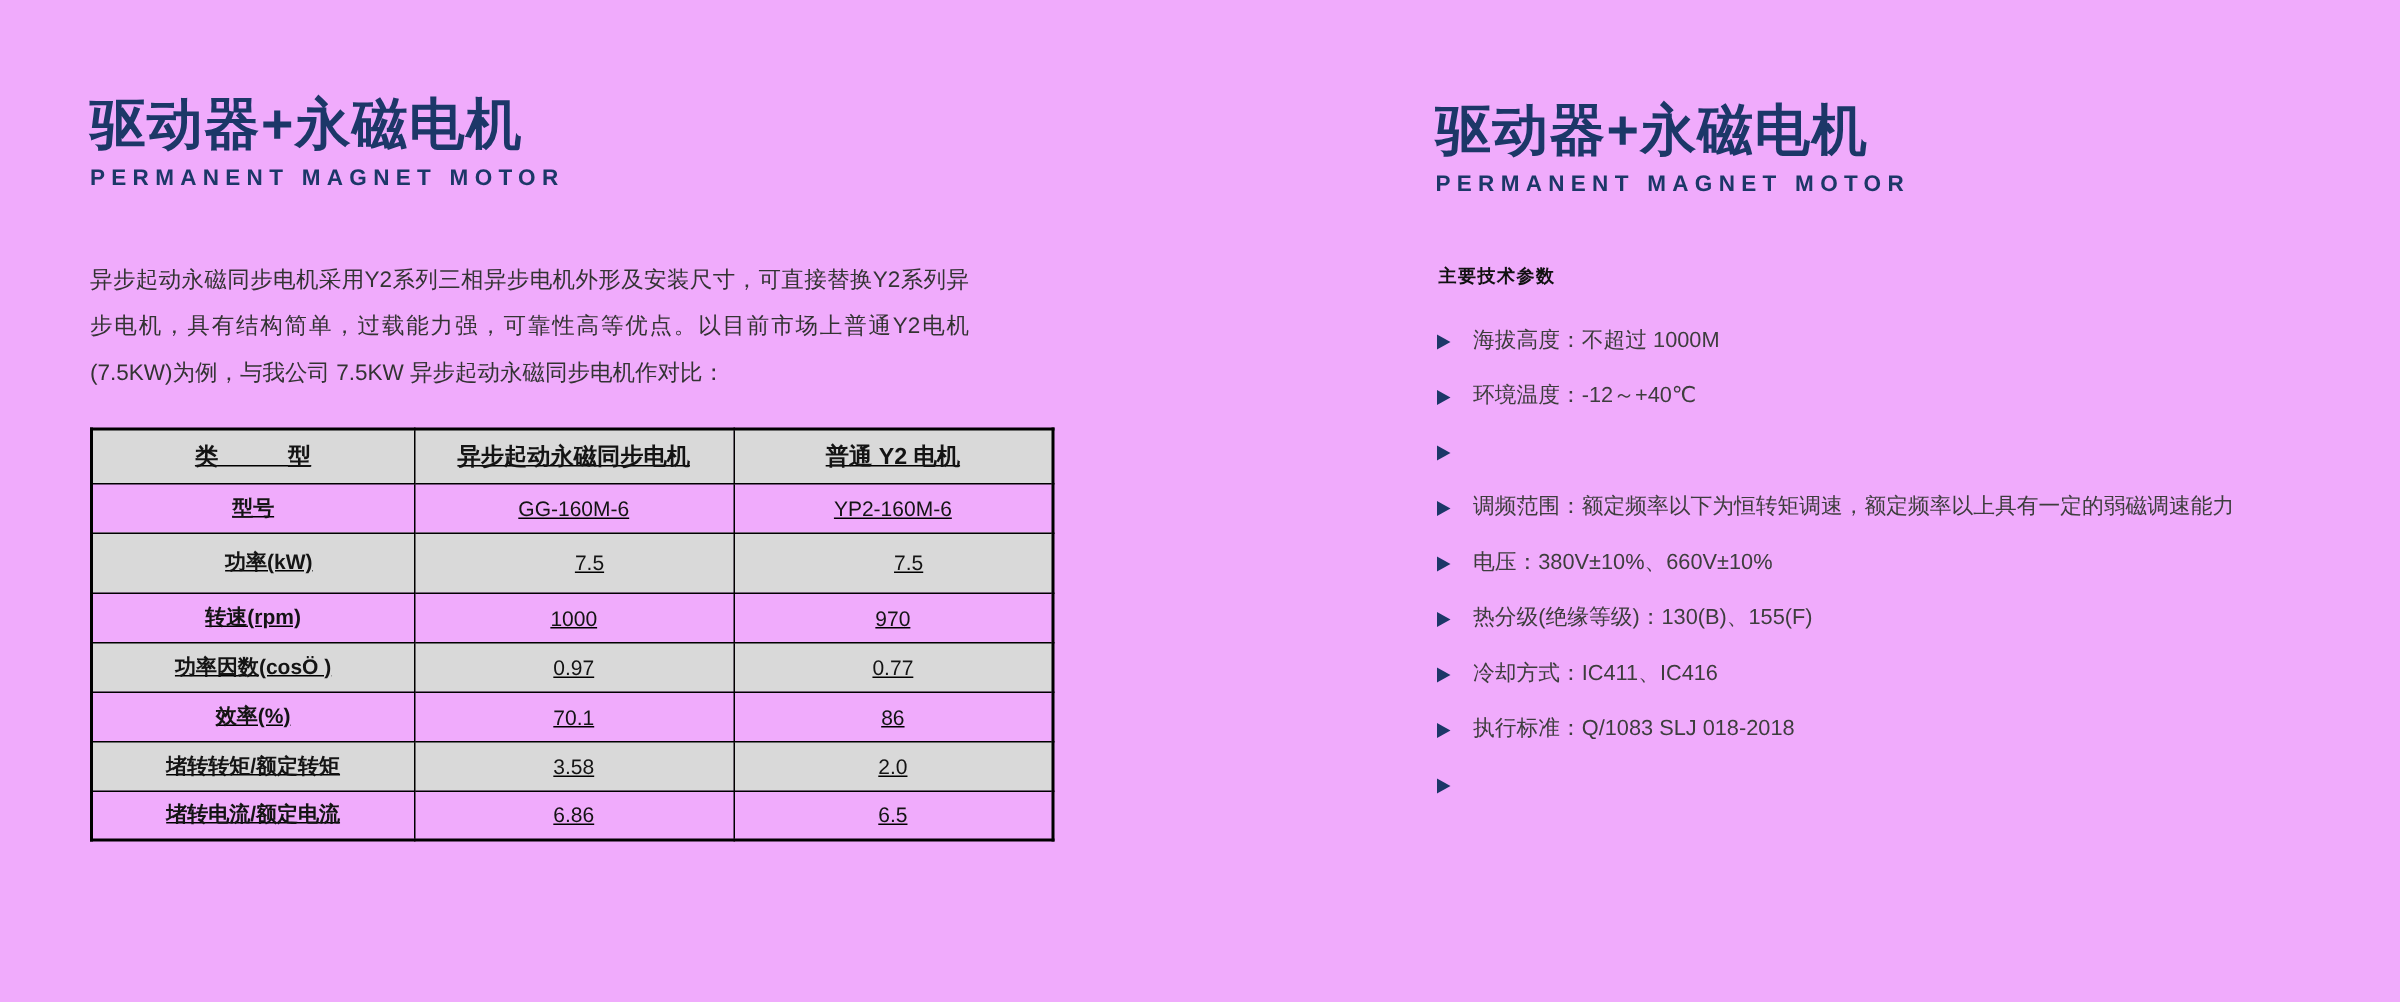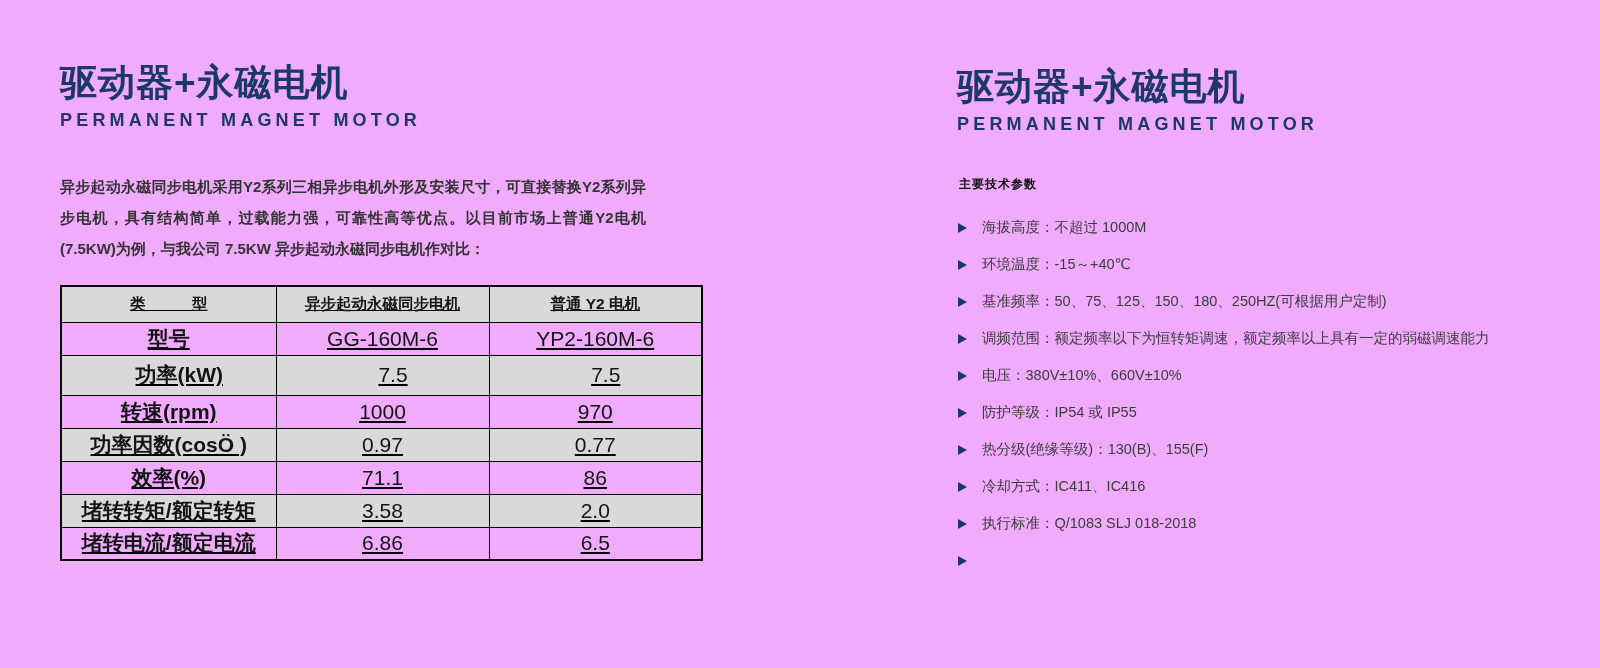--- a/index.html
+++ b/index.html
@@ -3,39 +3,39 @@
 <meta charset="utf-8">
 <style>
   * { margin:0; padding:0; box-sizing:border-box; }
   html,body { width:1600px; height:668px; background:#ffffff; overflow:hidden;
               font-family:"Liberation Sans","DejaVu Sans",sans-serif; }
   .page { position:relative; width:1600px; height:668px; background:#f0abfc; }
 
   
   .title-block { position:absolute; }
   .title-cn { font-size:37px; font-weight:800; color:#1c3768; letter-spacing:1px; line-height:1.05; }
-  .title-en { margin-top:7px; font-size:18px; font-weight:800; color:#1c3768; letter-spacing:4.2px; }
+  .title-en { margin-top:7px; font-size:15px; font-weight:800; color:#1c3768; letter-spacing:4.2px; }
 
   #left-title  { left:60px;  top:64px; }
   #right-title { left:957px; top:68px; }
 
   
   #intro-paragraph {
     position:absolute; left:60px; top:171px; width:586px;
-    font-size:15px; font-weight:700; color:#333333;
+    font-size:15px; font-weight:400; color:#333333;
     line-height:31px; text-align:justify;
   }
 
   
   #table-wrap { position:absolute; left:60px; top:285px; }
   table { border-collapse:collapse; border:2px solid #000; table-layout:fixed; width:641px;text-decoration:underline; }
   col.c1 { width:215px; } col.c2 { width:213px; } col.c3 { width:213px; }
   th, td {
     border:1px solid #000; text-align:center; vertical-align:middle;
-    font-size:21px; color:#141414; height:33px; padding:0 4px;
+    font-size:14px; color:#141414; height:33px; padding:0 4px;
   }
   thead th { height:36px; font-weight:700; font-size:15.5px; background:#d9d9d9; }
   tbody tr:nth-child(even) td { background:#d9d9d9; }
   tbody tr.tall td { height:40px;padding-left:25px; }
   td.rowlabel { font-weight:700; }
 
   
   #section-heading {
     position:absolute; left:959px; top:176px;
     font-size:12px; font-weight:700; color:#111111; letter-spacing:1px;
@@ -97,21 +97,21 @@
             <td>1000</td>
             <td>970</td>
           </tr>
           <tr>
             <td class="rowlabel">功率因数(cosÖ )</td>
             <td>0.97</td>
             <td>0.77</td>
           </tr>
           <tr>
             <td class="rowlabel">效率(%)</td>
-            <td>71.1</td>
+            <td>70.1</td>
             <td>86</td>
           </tr>
           <tr>
             <td class="rowlabel">堵转转矩/额定转矩</td>
             <td>3.58</td>
             <td>2.0</td>
           </tr>
           <tr>
             <td class="rowlabel">堵转电流/额定电流</td>
             <td>6.86</td>
@@ -128,37 +128,32 @@
 
   <div id="section-heading">主要技术参数</div>
 
   <ul id="specs-list">
       <li>
         <span class="tri"></span>
         <span class="spec-text">海拔高度：不超过 1000M</span>
       </li>
       <li>
         <span class="tri"></span>
-        <span class="spec-text">环境温度：-15～+40℃</span>
+        <span class="spec-text">环境温度：-12～+40℃</span>
       </li>
       <li>
         <span class="tri"></span>
-        <span class="spec-text">基准频率：50、75、125、150、180、250HZ(可根据用户定制)</span>
       </li>
       <li>
         <span class="tri"></span>
         <span class="spec-text">调频范围：额定频率以下为恒转矩调速，额定频率以上具有一定的弱磁调速能力</span>
       </li>
       <li>
         <span class="tri"></span>
         <span class="spec-text">电压：380V±10%、660V±10%</span>
-      </li>
-      <li>
-        <span class="tri"></span>
-        <span class="spec-text">防护等级：IP54 或 IP55</span>
       </li>
       <li>
         <span class="tri"></span>
         <span class="spec-text">热分级(绝缘等级)：130(B)、155(F)</span>
       </li>
       <li>
         <span class="tri"></span>
         <span class="spec-text">冷却方式：IC411、IC416</span>
       </li>
       <li>

